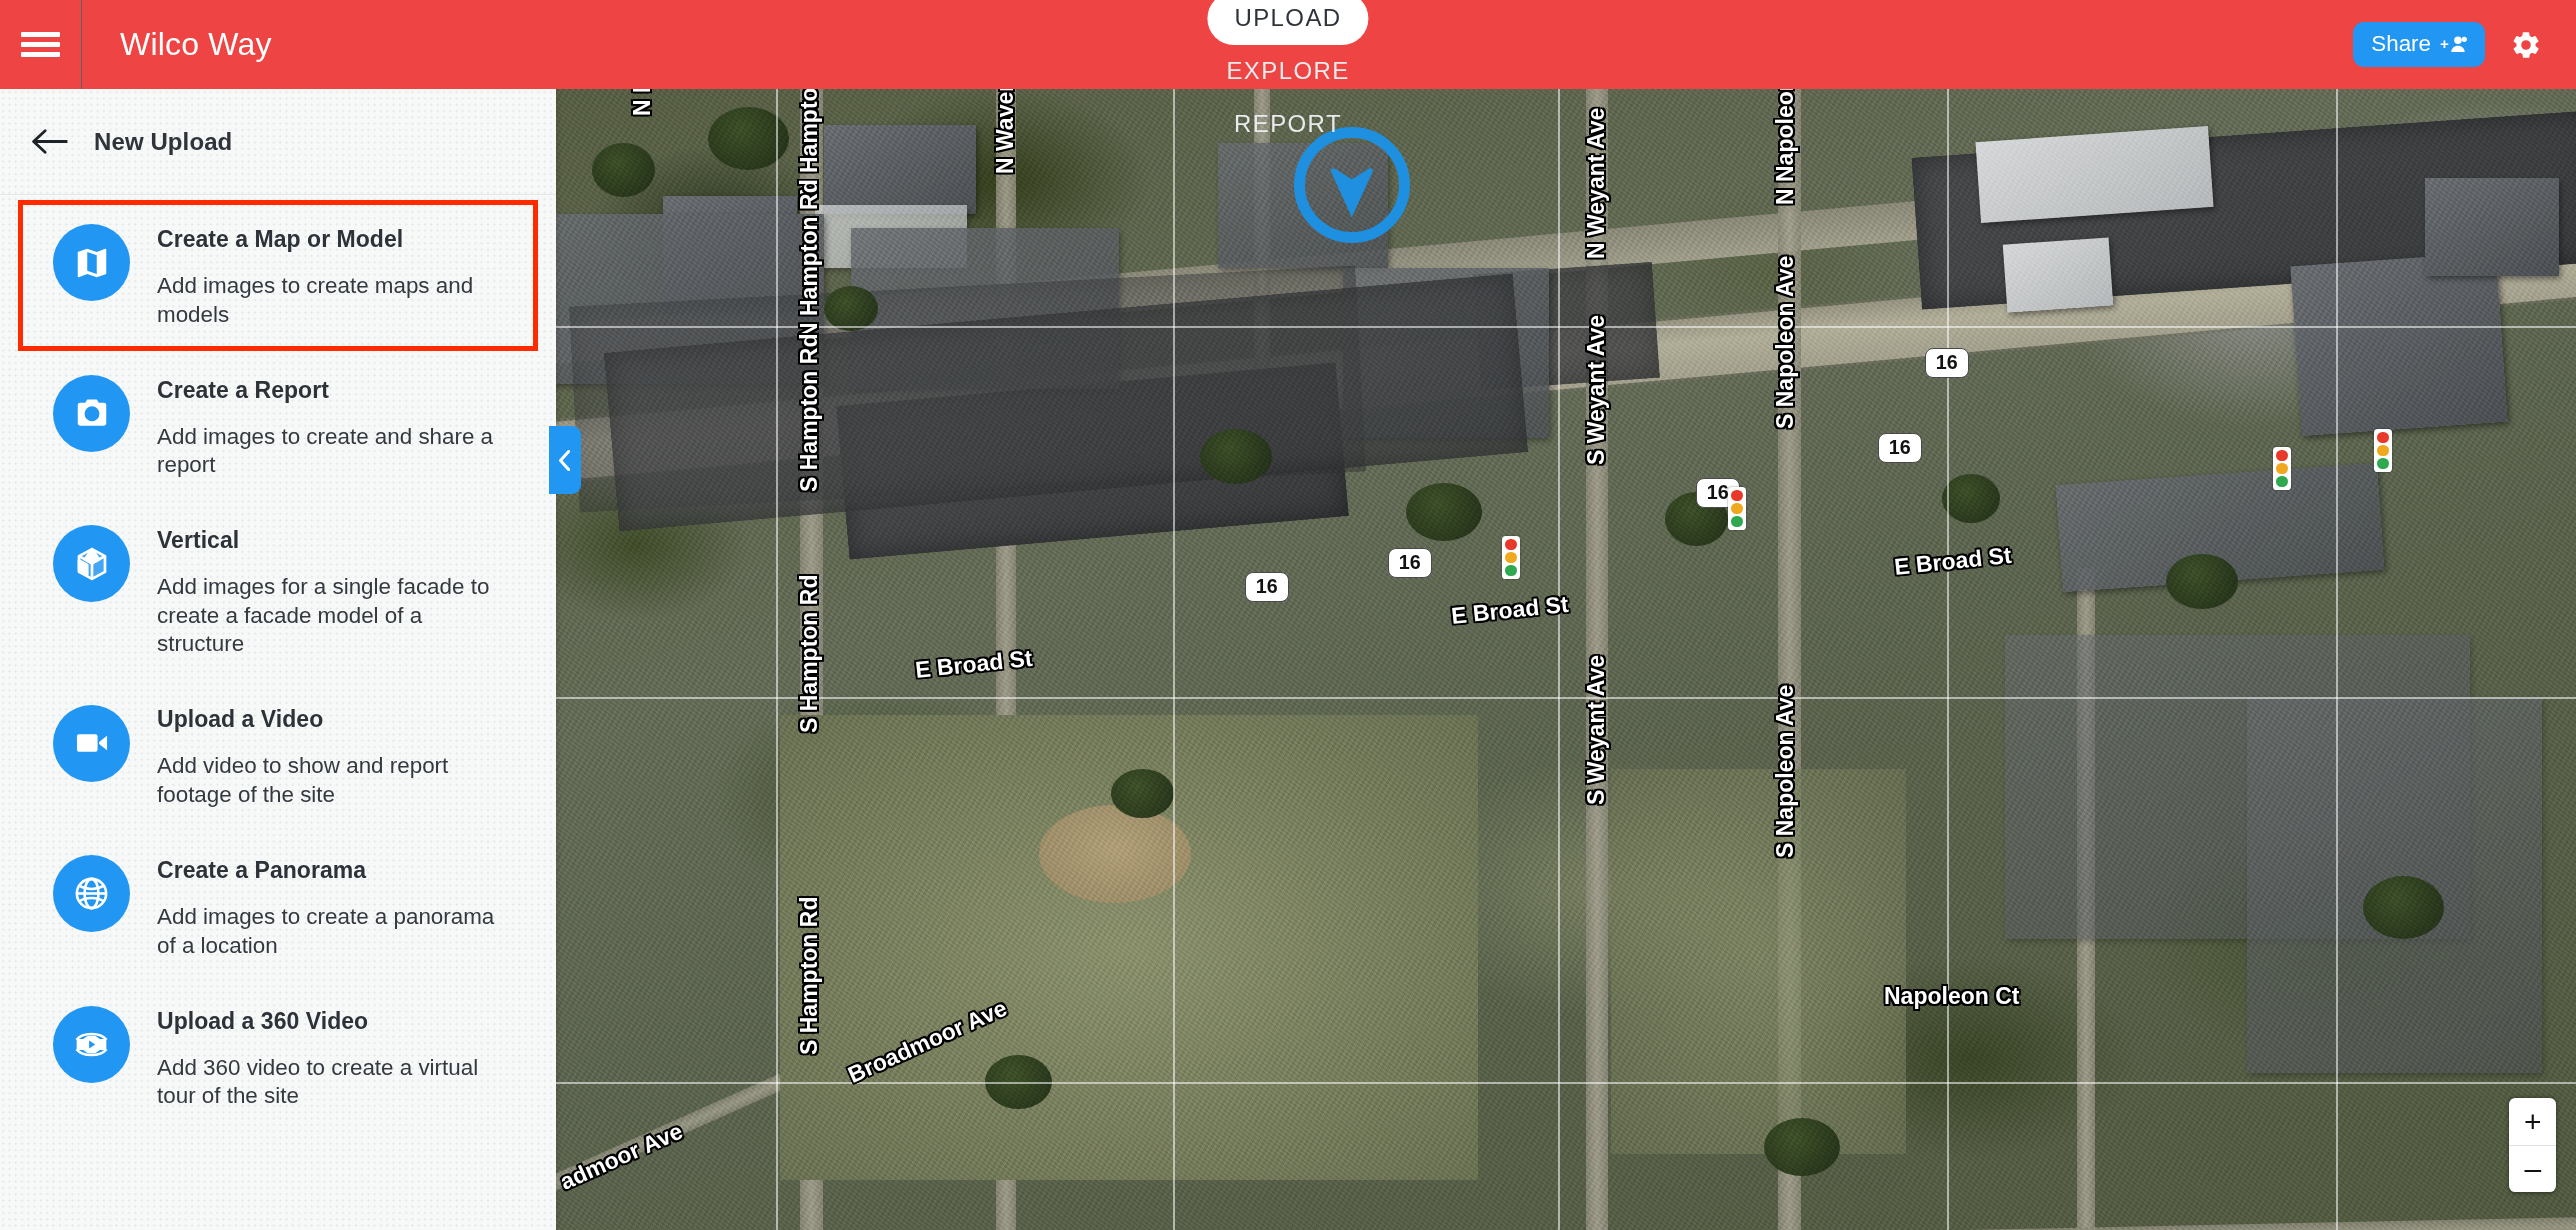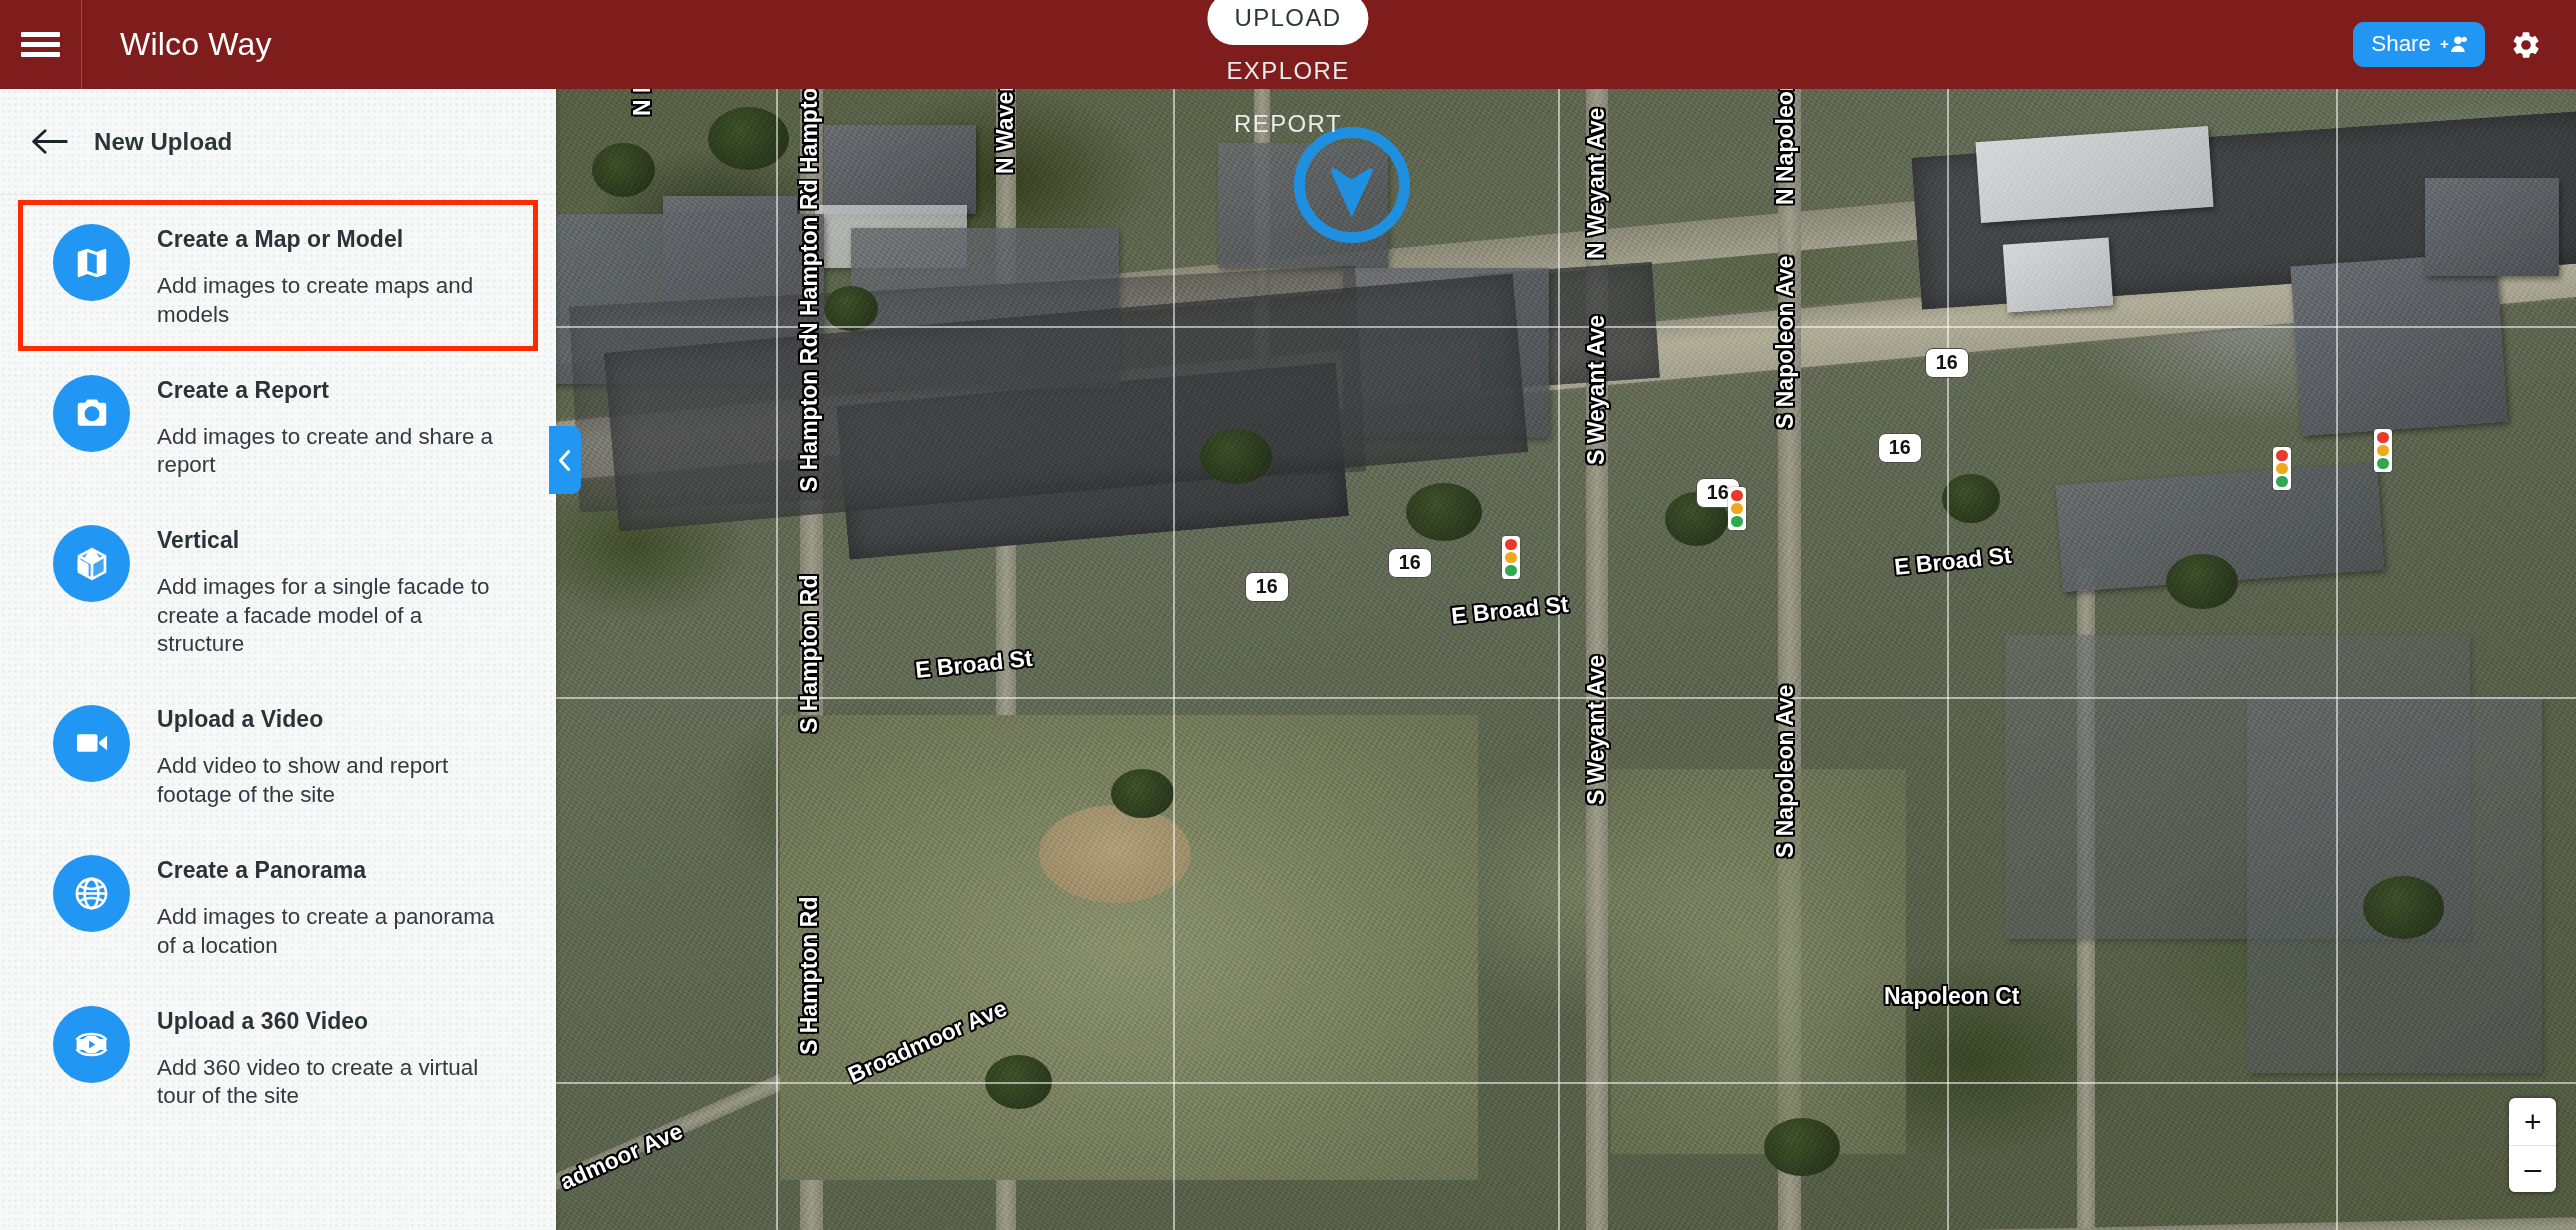--- a/index.html
+++ b/index.html
@@ -7,21 +7,21 @@
     width: 2576px; height: 1231px;
     overflow: hidden;
     font-family: "Liberation Sans", sans-serif;
     background: #fff;
   }
 
   
   .topbar {
     position: absolute; top: 0; left: 0;
     width: 2576px; height: 89px;
-    background: #7f1d1d;
+    background: #ef4444;
     display: flex; align-items: center;
     z-index: 40;
   }
   .hamburger-btn {
     width: 82px; height: 89px;
     display: flex; align-items: center; justify-content: center;
     border-right: 1.8px solid #5d646b;
     cursor: pointer;
   }
   .hamburger-btn .bar {

